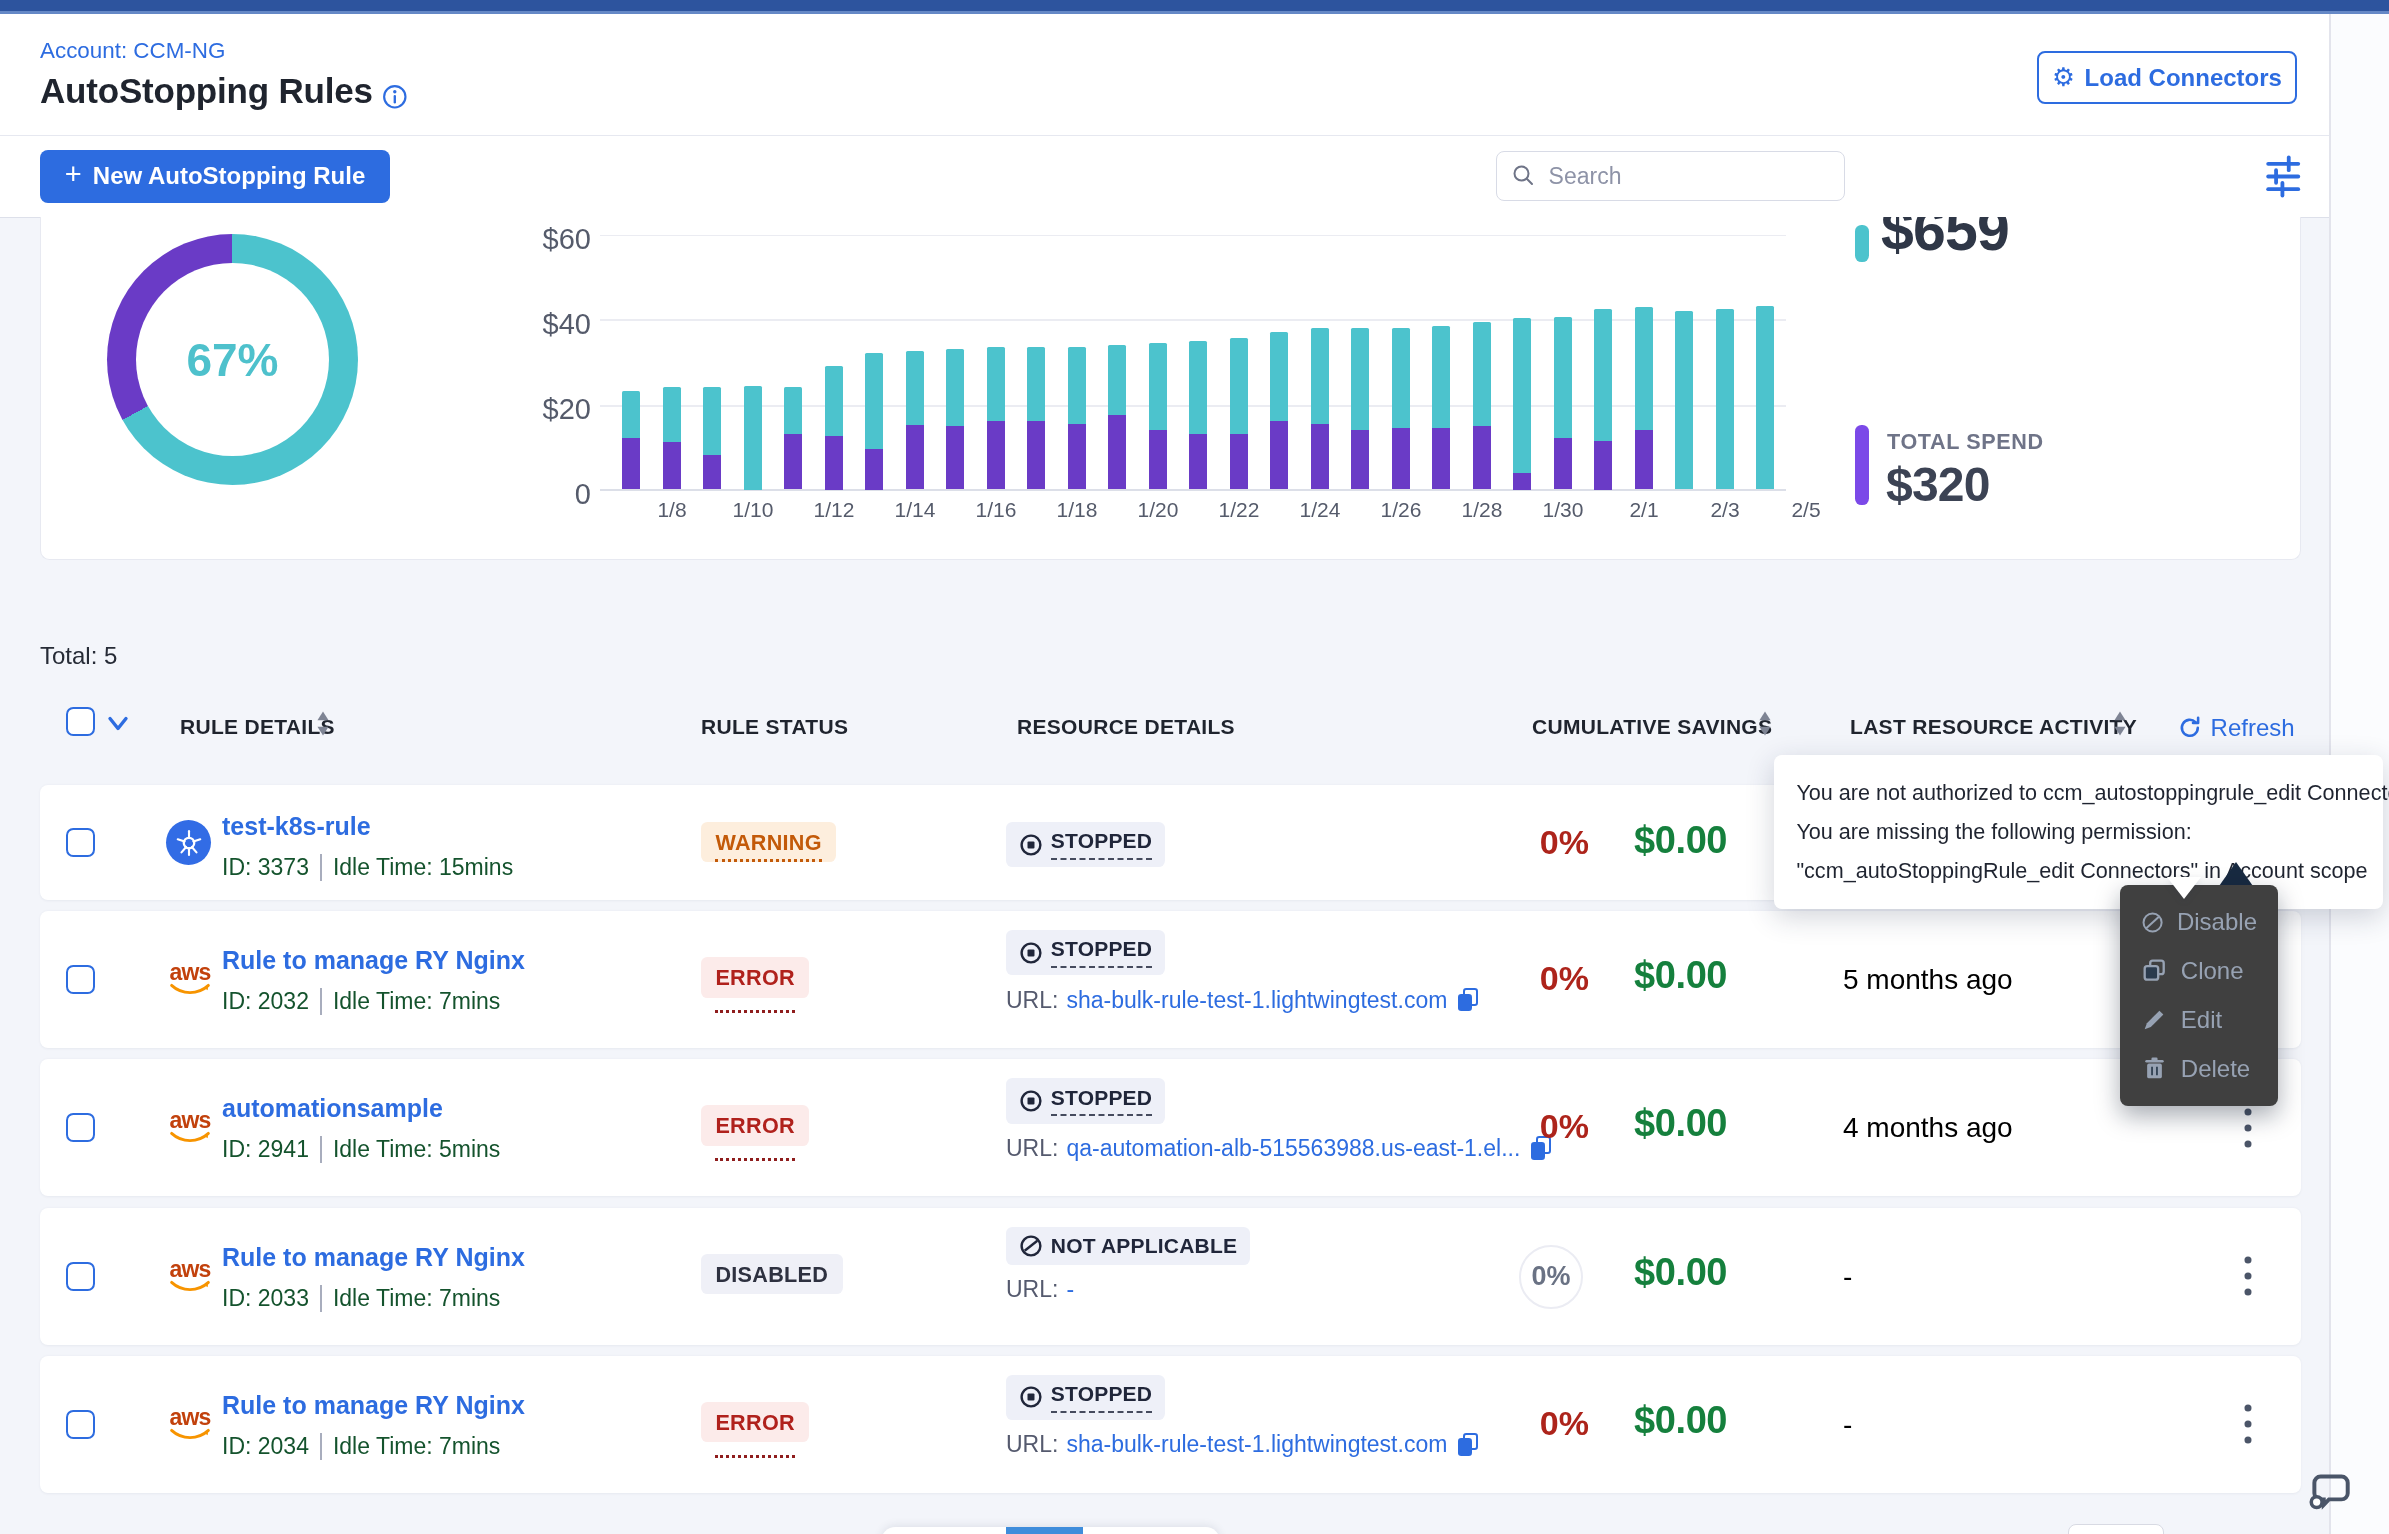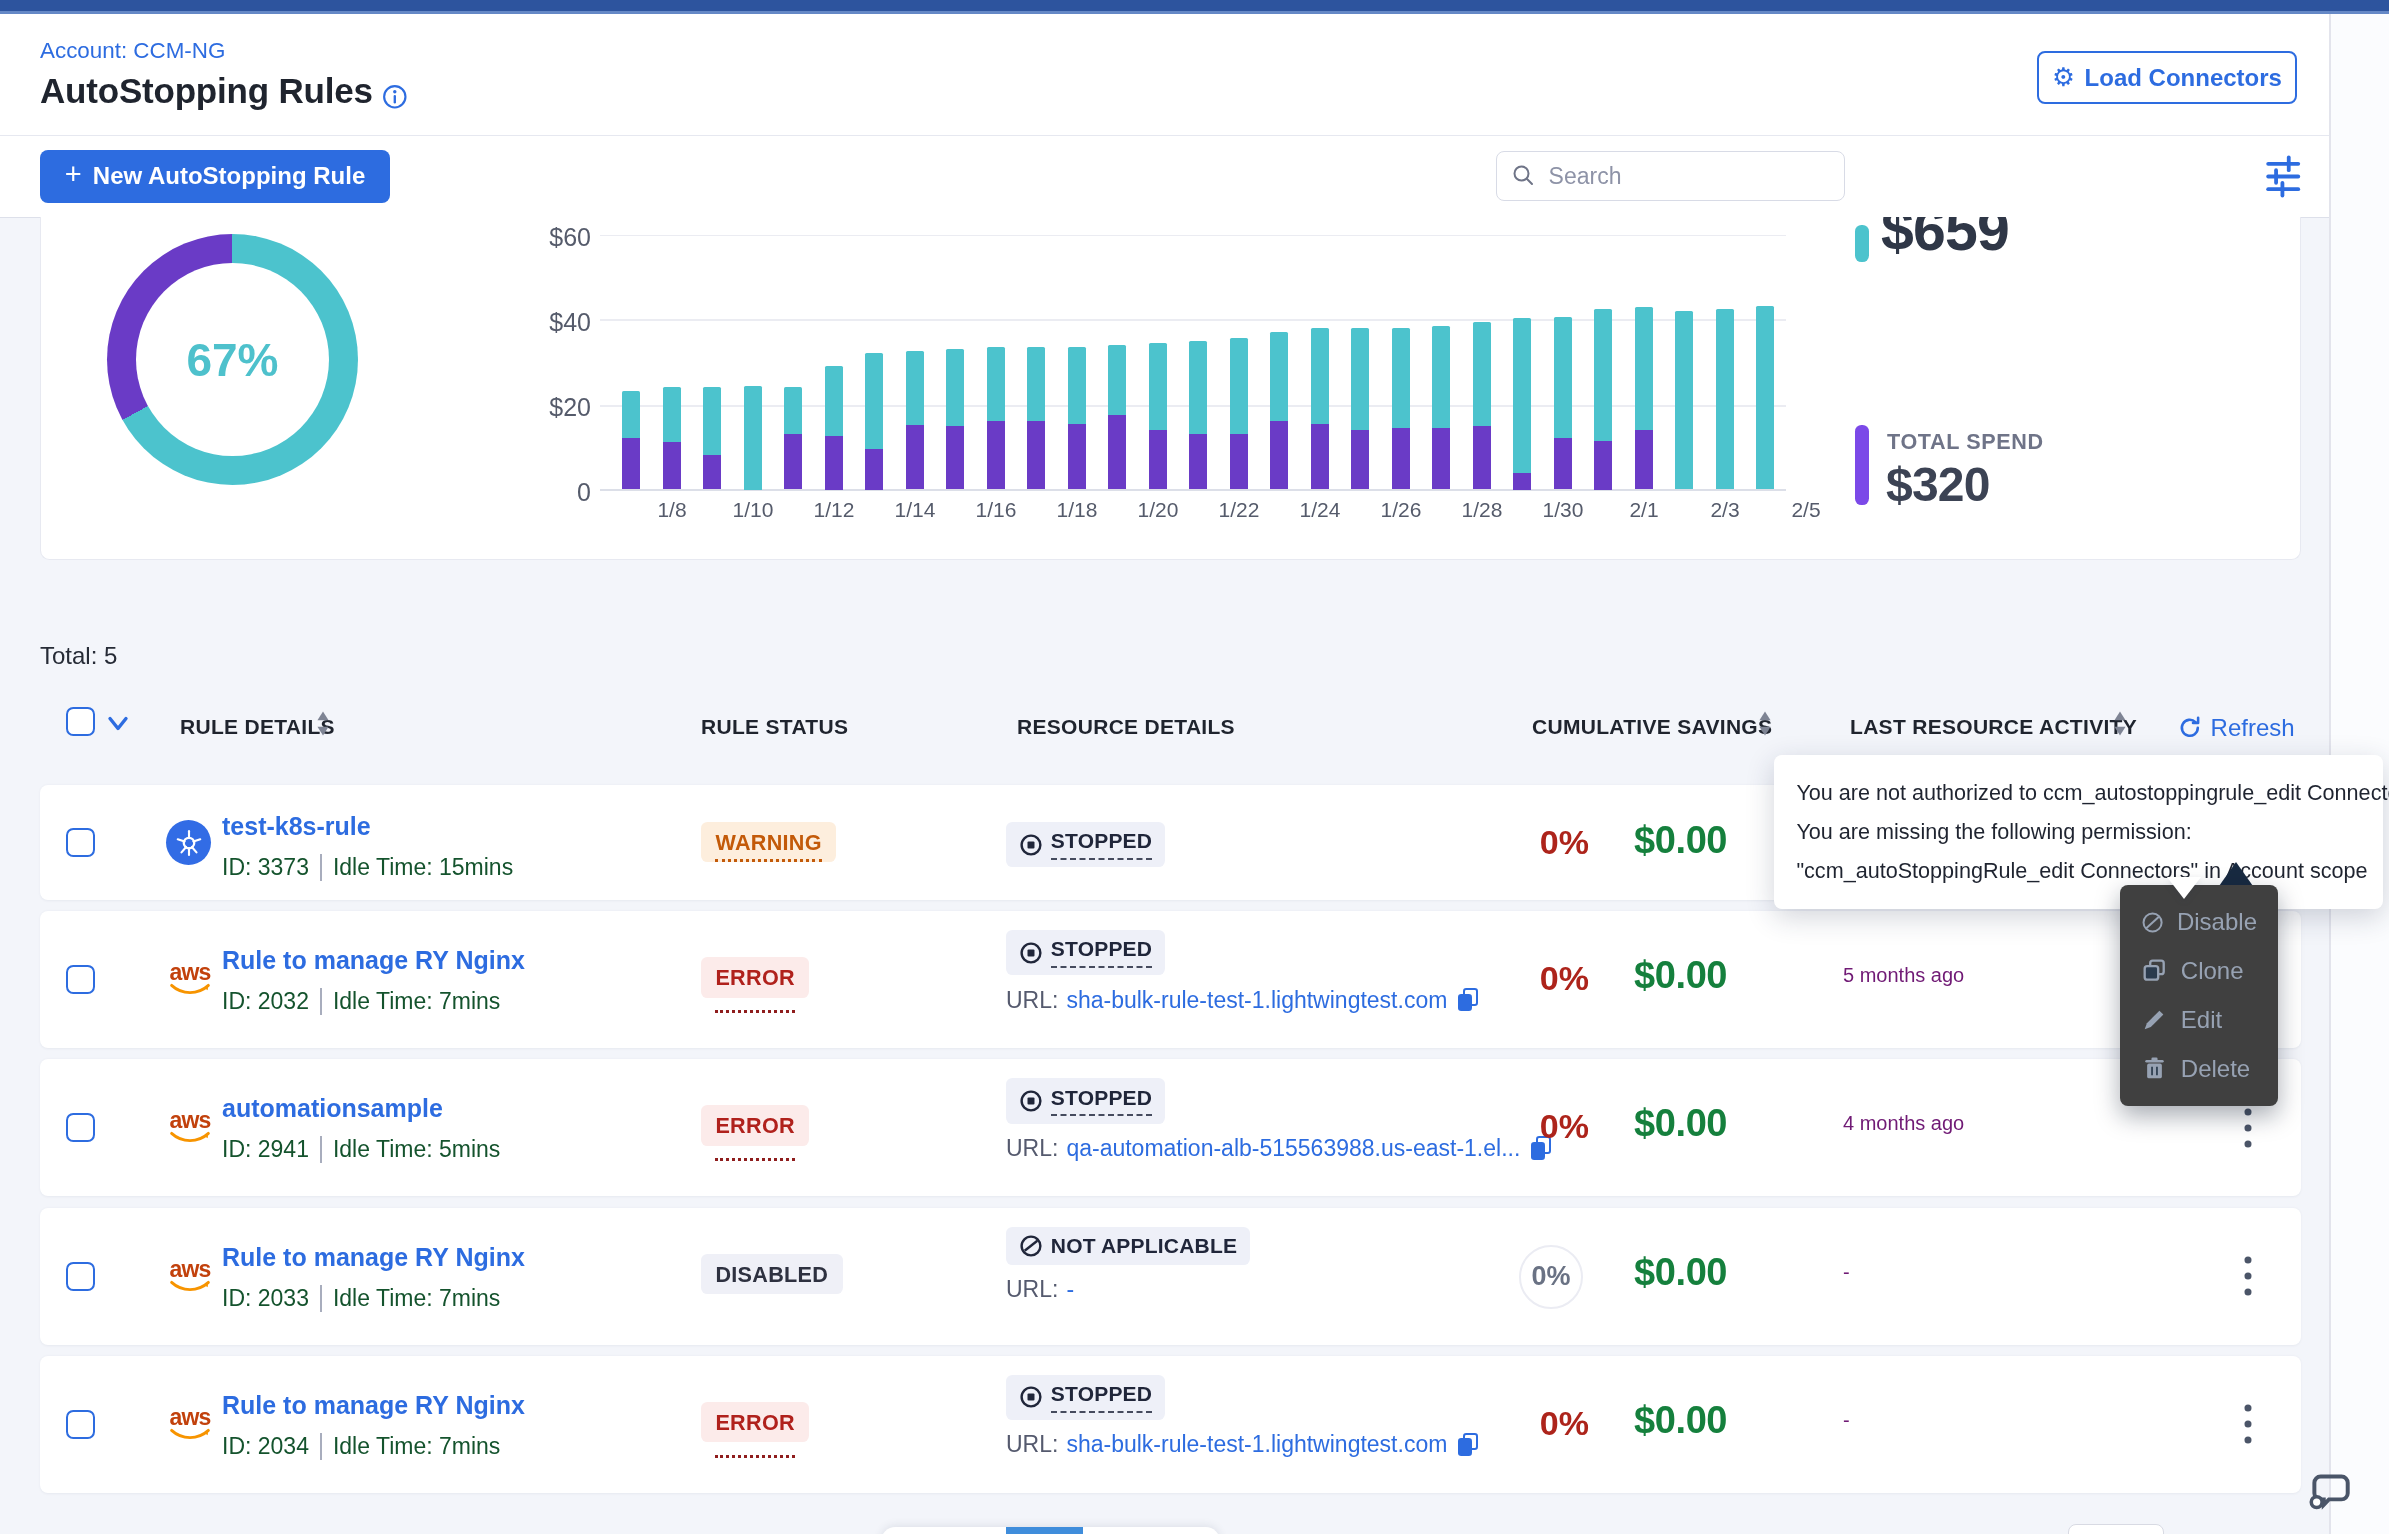--- a/index.html
+++ b/index.html
@@ -35,21 +35,21 @@
   .sliders-ic{left:2265px;top:17.6px;width:38px;height:45px;cursor:pointer;}
   
   .sumcard{left:40px;top:217px;width:2261px;height:343px;background:#fff;border:0.8px solid #e7e9f1;border-top:none;
     border-radius:0 0 9.6px 9.6px;overflow:hidden;box-sizing:border-box;}
   .donut{left:66px;top:17px;width:251px;height:251px;border-radius:50%;}
   .donut .hole{position:absolute;left:29px;top:29px;width:193px;height:193px;background:#fff;border-radius:50%;
     display:flex;align-items:center;justify-content:center;}
   .donut-pct{font-size:46px;font-weight:700;color:#4ec1cc;}
   .gridline{height:1.6px;background:#ebecf2;left:559px;width:1186px;}
   .gridline.base{background:#dcdfe8;}
-  .ytick{width:72px;text-align:right;font-size:25px;color:#555b6b;}
+  .ytick{width:72px;text-align:right;font-size:29px;color:#555b6b;}
   .bar{width:18.4px;border-radius:1.6px 1.6px 0 0;}
   .xlab{width:72px;text-align:center;font-size:21px;color:#555b6b;}
   .lg-swatch{width:14.4px;border-radius:6.4px;}
   .big-savings{font-size:59px;font-weight:800;color:#2f3747;letter-spacing:-0.8px;}
   .spend-label{font-size:21.6px;font-weight:700;color:#6f7488;letter-spacing:0.6px;}
   .spend-value{font-size:48px;font-weight:800;color:#3c4354;letter-spacing:-0.8px;}
   
   .total-text{left:40px;top:642px;font-size:24px;color:#262b36;}
   .thead{left:0;top:696px;width:2389px;height:64px;}
   .hlabel{font-size:21px;font-weight:700;color:#1f242e;letter-spacing:0.3px;white-space:nowrap;}
@@ -83,21 +83,21 @@
   .ulabel{color:#555a6e;}
   .ulink{color:#2d6ce0;text-decoration:none;cursor:pointer;}
   .copy{width:27px;height:27px;position:relative;display:inline-block;cursor:pointer;}
   .copy .back{position:absolute;left:8px;top:1.6px;width:14.4px;height:17.6px;border:2.4px solid #2d6ce0;border-radius:3.2px;box-sizing:border-box;background:#fff;}
   .copy .front{position:absolute;left:2.4px;top:7.2px;width:14.4px;height:17.6px;background:#2d6ce0;border-radius:3.2px;}
   .pct{position:absolute;left:1466px;top:48px;width:83px;text-align:right;font-size:34px;font-weight:700;color:#ad241b;}
   .pctcircle{position:absolute;left:1479px;top:37px;width:64px;height:64px;border:2.4px solid #ebecf3;border-radius:50%;
     display:none;align-items:center;justify-content:center;font-size:27px;font-weight:700;color:#6a7284;box-sizing:border-box;}
   .row.circle .pctcircle{display:flex;}
   .amt{position:absolute;left:1594px;top:43px;font-size:38px;font-weight:700;color:#15803d;letter-spacing:-0.4px;}
-  .act{position:absolute;left:1803px;top:53px;font-size:20px;color:#701a75;}
+  .act{position:absolute;left:1803px;top:53px;font-size:28px;color:#000000;}
   .kebab{position:absolute;left:2190px;top:43px;width:35px;height:51px;display:flex;align-items:center;justify-content:center;cursor:pointer;}
   .row.compact{height:115px;}
   .row.compact .cb{top:43px;}
   .row.compact .picon{top:35px;}
   .row.compact .name{top:27px;}
   .row.compact .meta{top:69px;}
   .row.compact .sbadge{top:37px;}
   .row.compact .rwrap{top:37px;}
   .row.compact .pct{top:38px;}
   .row.compact .amt{top:34px;}

